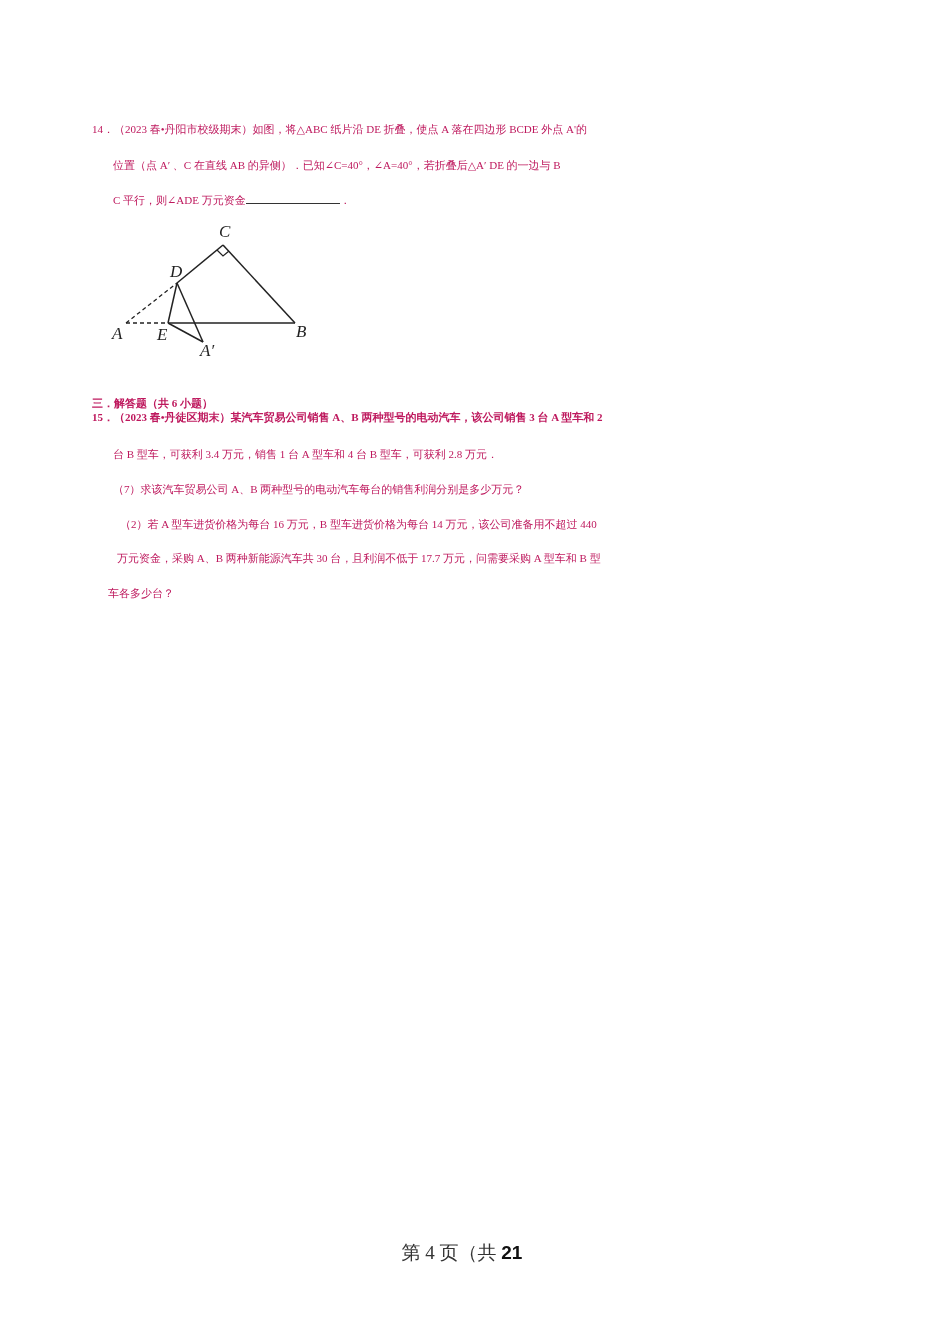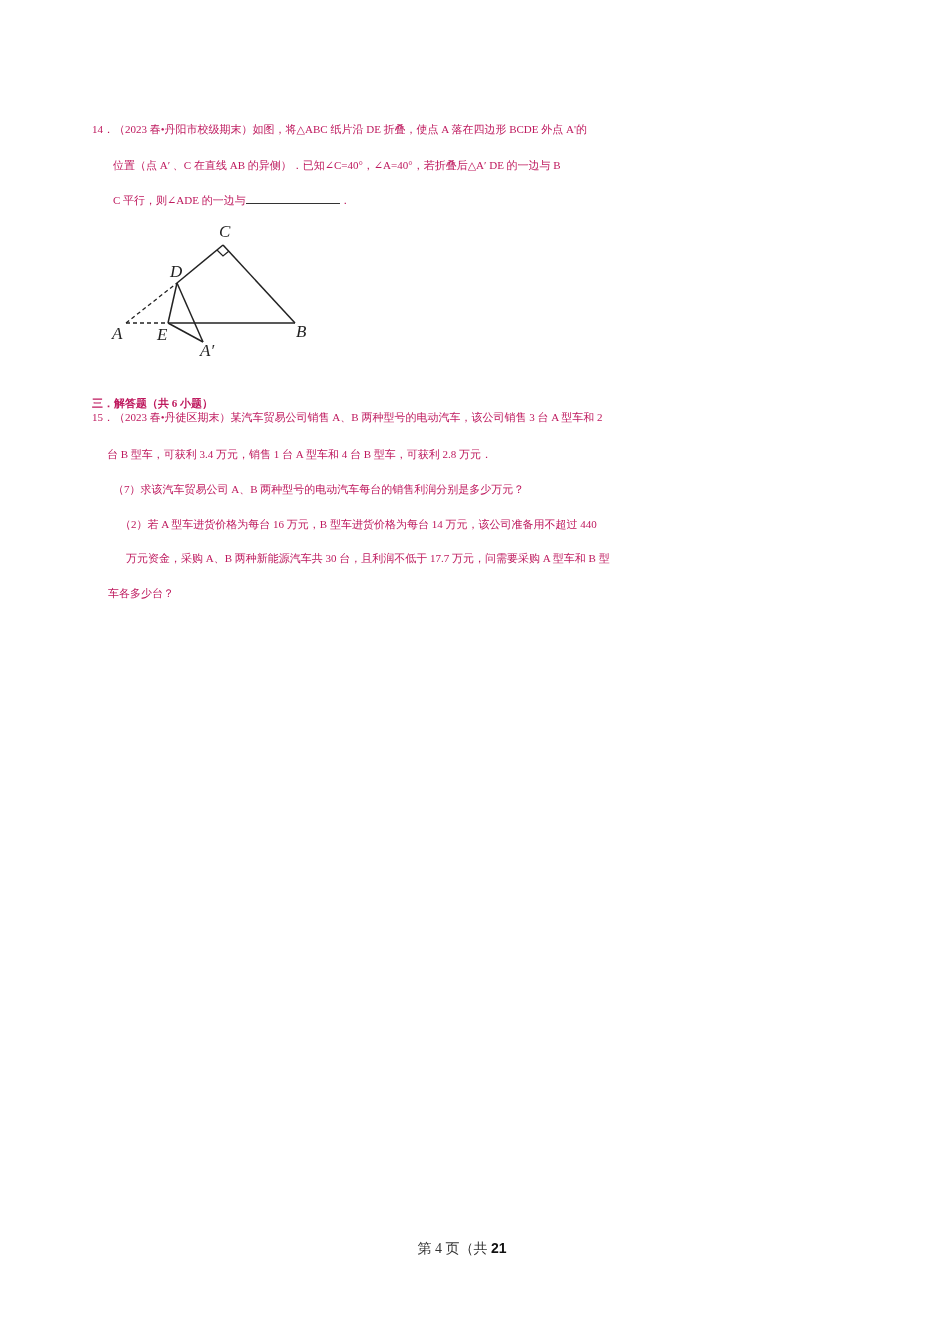--- a/index.html
+++ b/index.html
@@ -13,35 +13,35 @@
       font-family: "Liberation Serif", "DejaVu Serif", serif;
       font-size: 11px; line-height: 20px; color: #be185d;
     }
     .blank {
       display: inline-block; width: 94px; border-bottom: 1.2px solid #333;
       height: 14px; vertical-align: baseline;
     }
     .section-title { font-weight: bold; margin-top: 20px; }
     .footer {
       position: absolute; left: 0; width: 924px; top: 1240px; text-align: center;
-      font-family: "Liberation Serif", "DejaVu Serif", serif; font-size: 14px; color: #333;
+      font-family: "Liberation Serif", "DejaVu Serif", serif; font-size: 19px; color: #333;
     }
     .footer .total { font-family: "Liberation Sans", "DejaVu Sans", sans-serif; font-weight: bold; color: #111; }
     svg.figure { position: absolute; left: 100px; top: 215px; }
     svg text { font-family: "Liberation Serif", "DejaVu Serif", serif; font-style: italic; font-size: 17px; fill: #222; }
   </style>
 </head>
 <body>
 
 <div class="line" style="left:92px; top:119px; width:768px;">
   <span>14．</span><span>（2023 春•丹阳市校级期末）</span><span>如图，将△ABC 纸片沿 DE 折叠，使点 A 落在四边形 BCDE 外点 A'的</span>
 </div>
 <div class="line" style="left:113px; top:155px;">位置（点 A′ 、C 在直线 AB 的异侧）．已知∠C=40°，∠A=40°，若折叠后△A′ DE 的一边与 B</div>
 <div class="line" style="left:113px; top:189px;">
-  <span>C 平行，则∠ADE 的一边与</span><span class="blank"></span><span>．</span>
+  <span>C 平行，则∠ADE 万元资金</span><span class="blank"></span><span>．</span>
 </div>
 
 <svg class="figure" width="230" height="150" viewBox="0 0 230 150">
 
   <line x1="26" y1="108" x2="77" y2="68" stroke="#222" stroke-width="1.3" stroke-dasharray="4,3"></line>
   <line x1="26" y1="108" x2="68" y2="108" stroke="#222" stroke-width="1.3" stroke-dasharray="4,3"></line>
 
   <line x1="77" y1="68" x2="123" y2="30" stroke="#222" stroke-width="1.5"></line>
 
   <line x1="123" y1="30" x2="195" y2="108" stroke="#222" stroke-width="1.5"></line>
@@ -59,24 +59,24 @@
   <text x="119" y="22">C</text>
   <text x="70" y="62">D</text>
   <text x="12" y="124">A</text>
   <text x="57" y="125">E</text>
   <text x="196" y="122">B</text>
   <text x="100" y="141">A′</text>
 </svg>
 
 <div class="line section-title" style="left:92px; top:373px;">三．解答题（共 6 小题）</div>
 
-<div class="line" style="left:92px; top:407px;">
+<div class="line" style="left:92px; top:407px;font-weight:bold;">
   <span>15．</span><span>（2023 春•丹徒区期末）某汽车贸易公司销售 A、B 两种型号的电动汽车，该公司销售 3 台 A 型车和 2</span>
 </div>
-<div class="line" style="left:107px; top:444px;">台 B 型车，可获利 3.4 万元，销售 1 台 A 型车和 4 台 B 型车，可获利 2.8 万元．</div>
+<div class="line" style="left:113px; top:444px;">台 B 型车，可获利 3.4 万元，销售 1 台 A 型车和 4 台 B 型车，可获利 2.8 万元．</div>
 <div class="line" style="left:113px; top:479px;">（7）求该汽车贸易公司 A、B 两种型号的电动汽车每台的销售利润分别是多少万元？</div>
 <div class="line" style="left:120px; top:514px;">（2）若 A 型车进货价格为每台 16 万元，B 型车进货价格为每台 14 万元，该公司准备用不超过 440</div>
-<div class="line" style="left:126px; top:548px;text-align:center;">万元资金，采购 A、B 两种新能源汽车共 30 台，且利润不低于 17.7 万元，问需要采购 A 型车和 B 型</div>
+<div class="line" style="left:117px; top:548px;text-align:center;">万元资金，采购 A、B 两种新能源汽车共 30 台，且利润不低于 17.7 万元，问需要采购 A 型车和 B 型</div>
 <div class="line" style="left:108px; top:583px;">车各多少台？</div>
 
 <div class="footer">
   <span>第 4 页（共 </span><span class="total">21</span>
 </div>
 
 </body></html>

